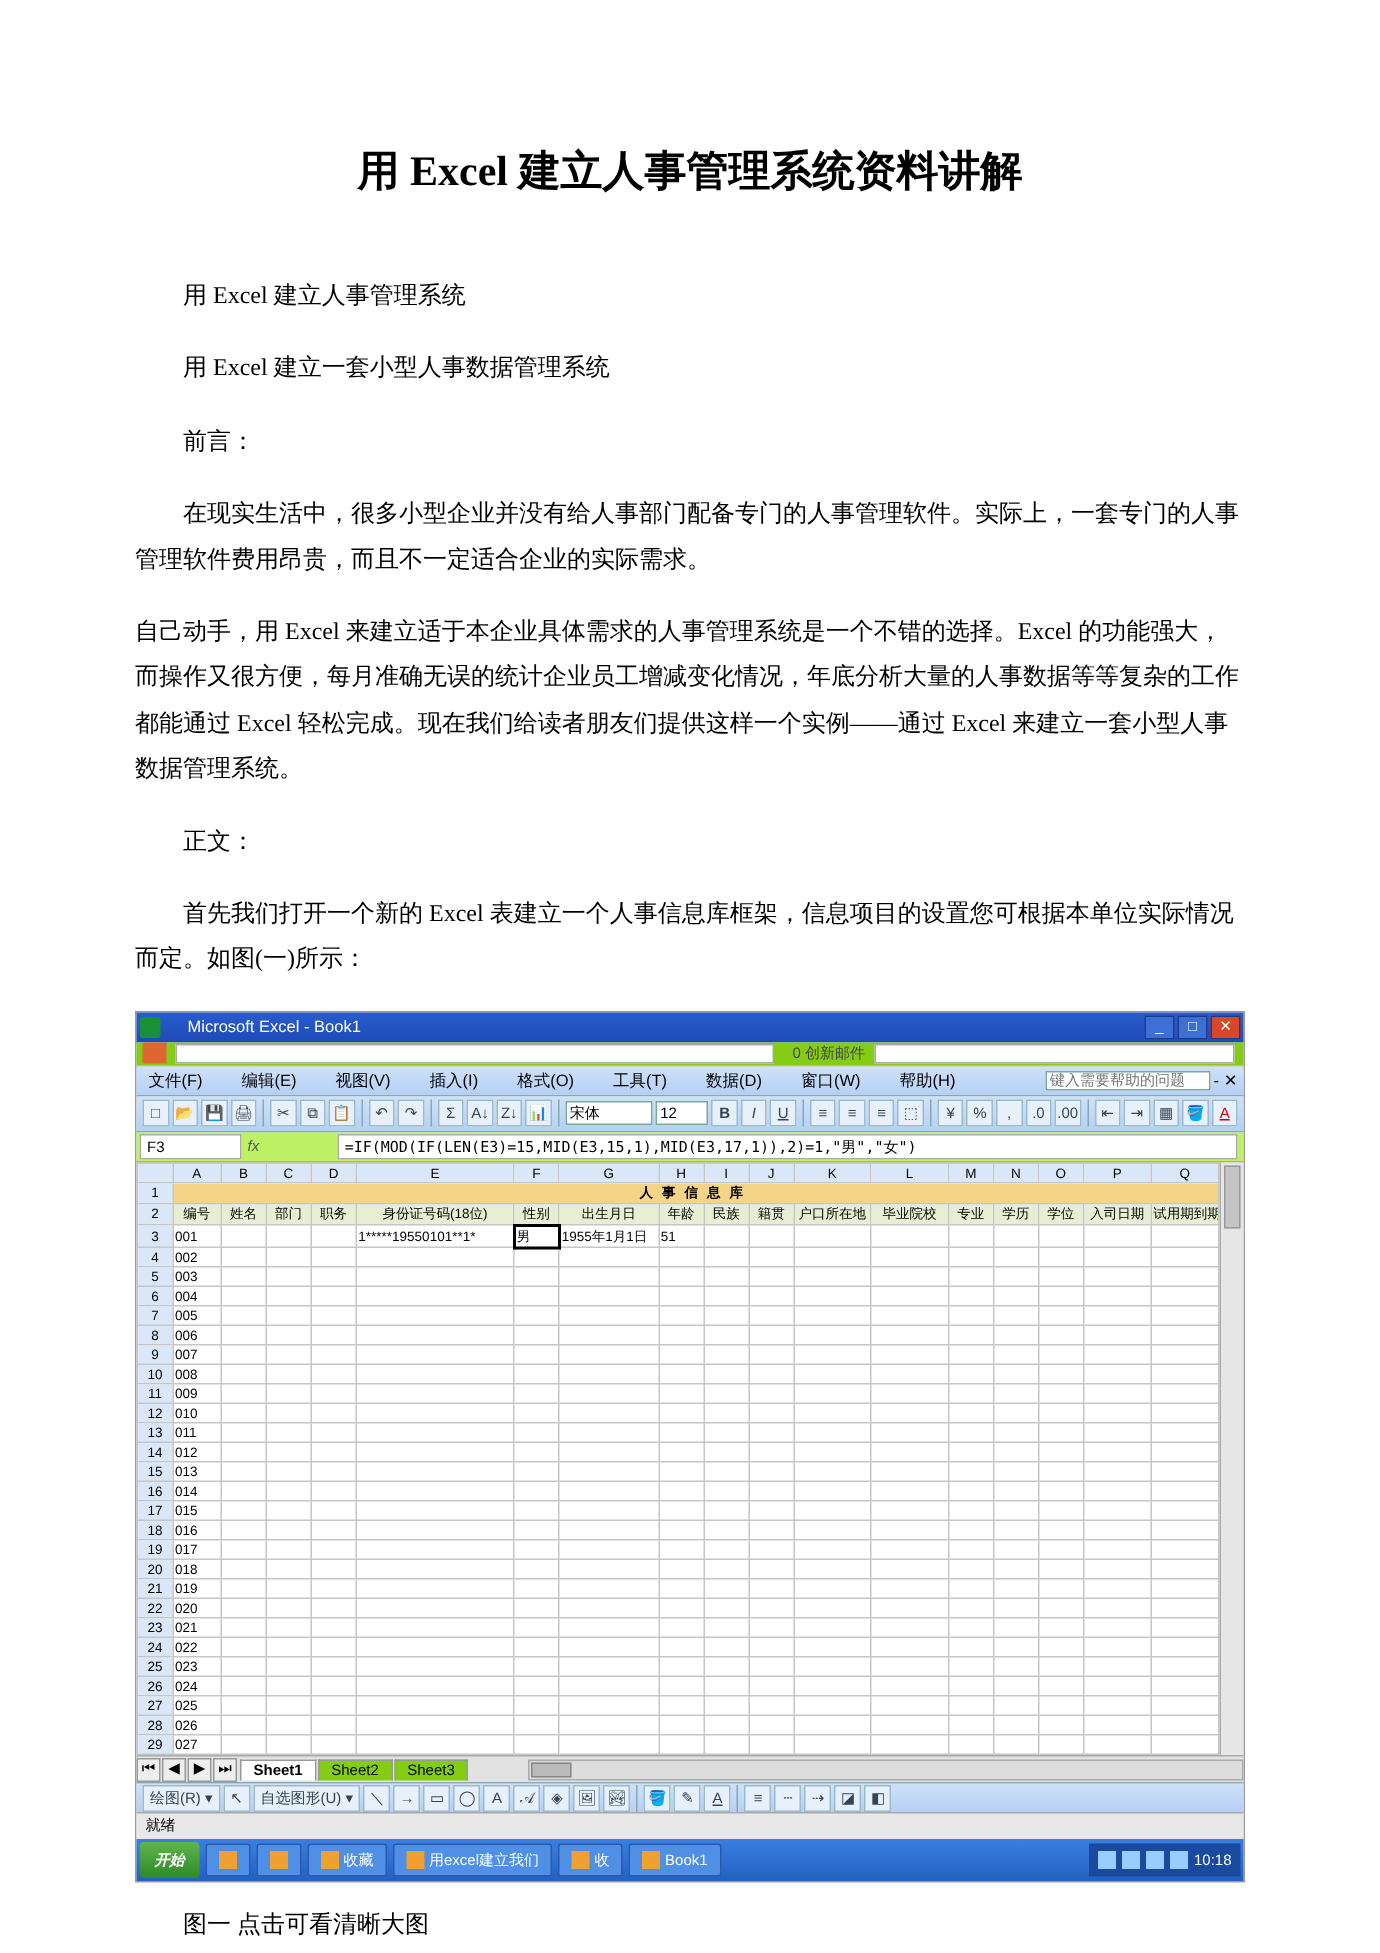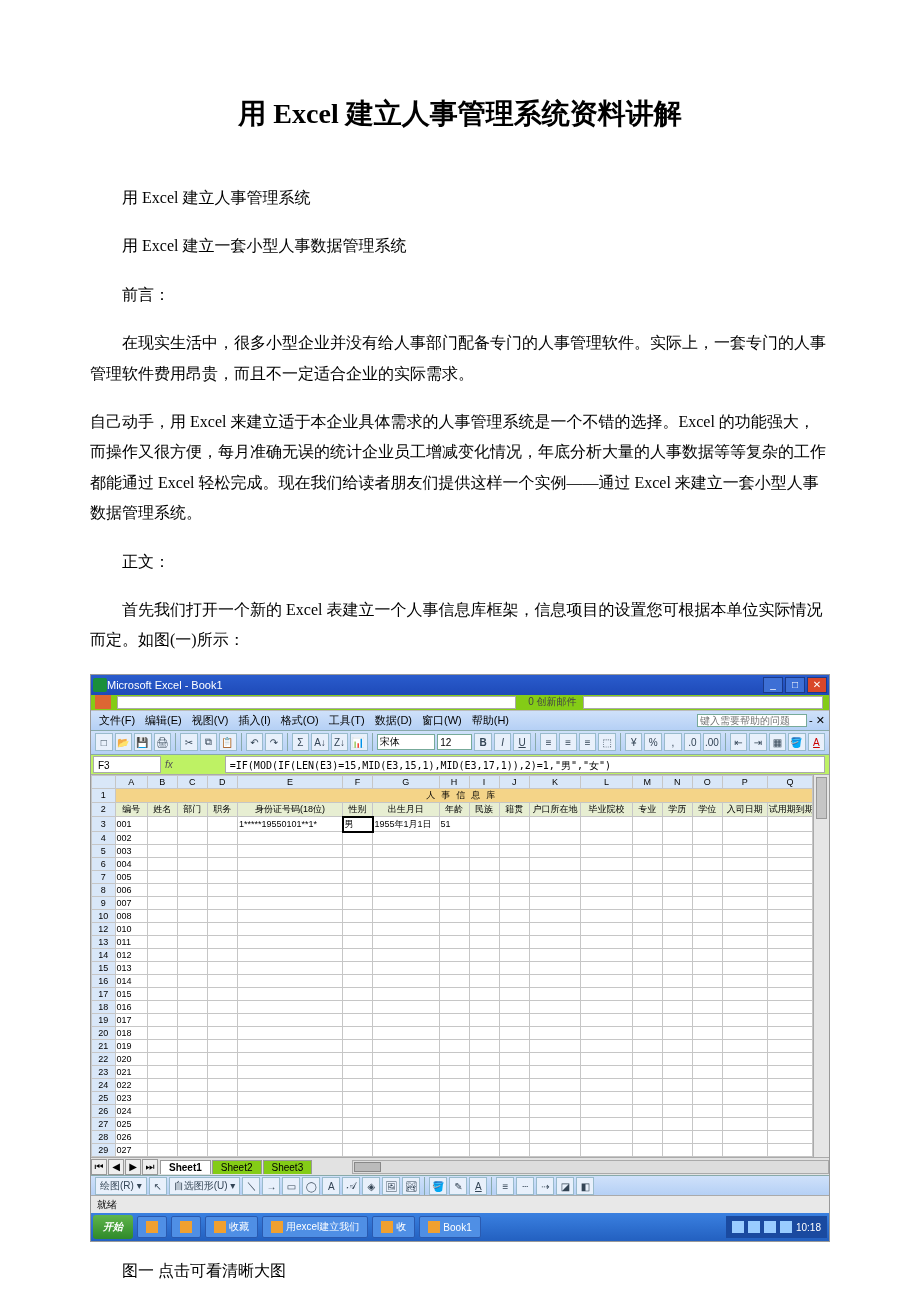--- a/index.html
+++ b/index.html
@@ -35,37 +35,37 @@
   .titlebar {
     background: linear-gradient(#2a5ccd, #1e4ab8);
     height: 20px;
     display: flex;
     align-items: center;
     justify-content: space-between;
     padding: 0 2px;
     color: #fff;
     font-size: 11px;
   }
-  .titlebar .left { display: flex; align-items: center; gap: 0; }
+  .titlebar .left { display: flex; align-items: center; gap: 18px; }
   .titlebar .icon { width: 14px; height: 14px; background: #1a8f3a; display: inline-block; border-radius: 2px; }
   .titlebar .right { display: flex; gap: 2px; }
   .winbtn { width: 20px; height: 16px; background: #3d6fd5; border: 1px solid #1a3a8a; color: #fff; font-size: 10px; line-height: 14px; text-align: center; cursor: pointer; }
   .winbtn.close { background: #d9472a; }
   
   .addressbar { background: #84cc16; height: 16px; display: flex; align-items: center; border-bottom: 1px solid #bbb; }
   .addr-icon { width: 16px; height: 14px; background: #d63; margin-left: 4px; }
   .addr-text { margin-left: 6px; font-size: 10px; color: #444; }
   .addr-input { flex: 1; margin: 0 6px; height: 13px; border: 1px solid #aaa; background: #fff; }
   
   .menubar {
     background: linear-gradient(#cfe1fa, #b5d0f5);
     height: 20px;
     display: flex;
     align-items: center;
-    gap: 2px;
+    gap: 18px;
     padding: 0 4px;
     border-bottom: 1px solid #8aa;
     font-size: 11px;
   }
   .menubar .mi { padding: 2px 4px; cursor: pointer; }
   .menubar .help-right { margin-left: auto; display: flex; align-items: center; gap: 2px; }
   .help-input { width: 110px; height: 13px; border: 1px solid #7a9; background: #fff; font-size: 10px; padding: 0 2px; }
   
   .toolbar {
     background: linear-gradient(#cfe1fa, #b5d0f5);
@@ -88,21 +88,21 @@
   .fx { margin: 0 4px; font-style: italic; color: #555; }
   .formula-input { flex: 1; height: 17px; border: 1px solid #aaa; padding: 0 4px; line-height: 17px; font-family: "Consolas", monospace; font-size: 10px; background: #fff; margin-right: 4px; margin-left: 48px; }
   
   .grid-wrap { display: flex; }
   .grid-main { flex: 1; overflow: hidden; }
   table.grid { border-collapse: collapse; width: 100%; table-layout: fixed; }
   table.grid th, table.grid td { border: 1px solid #c6c6c6; font-size: 9px; height: 13px; padding: 0 1px; overflow: hidden; white-space: nowrap; }
   table.grid th { background: #d9e7f8; font-weight: normal; text-align: center; }
   .rowh { width: 22px; background: #d9e7f8; text-align: center; }
   .corner { width: 22px; background: #d9e7f8; }
-  .title-row td { background: #f4d488; text-align: center; font-weight: normal; font-size: 12px; letter-spacing: 6px; height: 18px; }
+  .title-row td { background: #f4d488; text-align: center; font-weight: bold; font-size: 12px; letter-spacing: 6px; height: 18px; }
   .hdr-row td { background: #e7eed2; text-align: center; font-size: 9px; height: 18px; }
   .data-col-A { width: 30px; }
   .data-col-B { width: 28px; }
   .data-col-C { width: 28px; }
   .data-col-D { width: 28px; }
   .data-col-E { width: 98px; }
   .data-col-F { width: 28px; }
   .data-col-G { width: 62px; }
   .data-col-H { width: 28px; }
   .data-col-I { width: 28px; }
@@ -473,20 +473,40 @@
               <td></td>
               <td></td>
               <td></td>
               <td></td>
               <td></td>
               <td></td>
               <td></td>
               <td></td>
             </tr>
             <tr>
+              <th class="rowh">11</th>
+              <td>009</td>
+              <td></td>
+              <td></td>
+              <td></td>
+              <td></td>
+              <td></td>
+              <td></td>
+              <td></td>
+              <td></td>
+              <td></td>
+              <td></td>
+              <td></td>
+              <td></td>
+              <td></td>
+              <td></td>
+              <td></td>
+              <td></td>
+            </tr>
+            <tr>
               <th class="rowh">12</th>
               <td>010</td>
               <td></td>
               <td></td>
               <td></td>
               <td></td>
               <td></td>
               <td></td>
               <td></td>
               <td></td>

